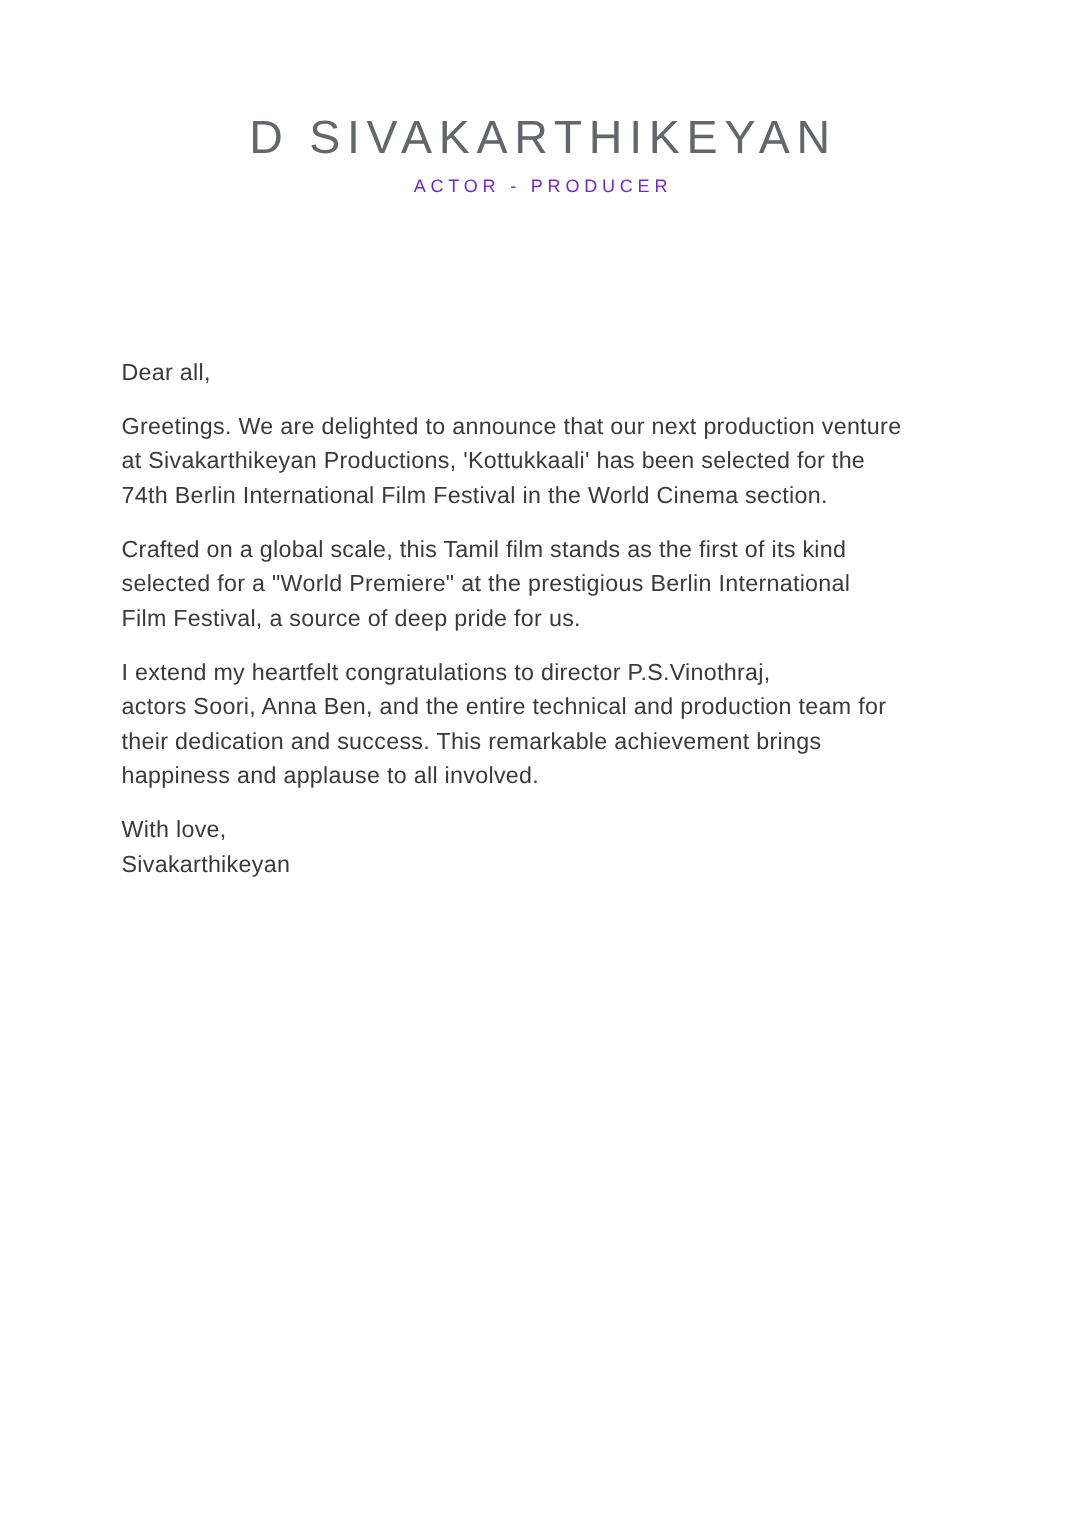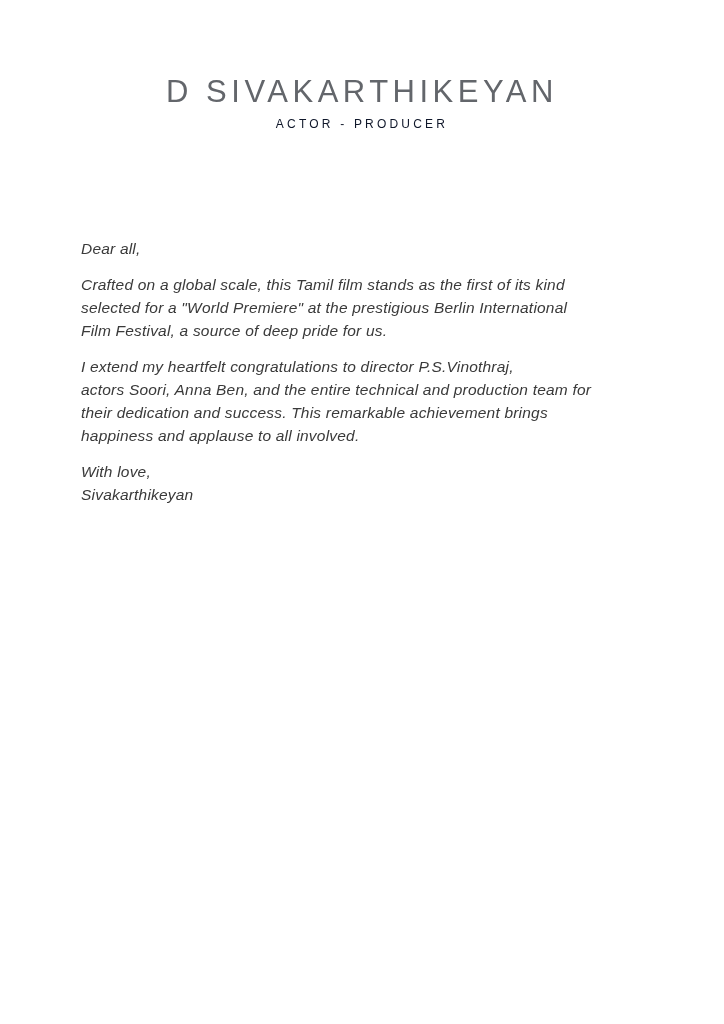--- a/index.html
+++ b/index.html
@@ -25,31 +25,30 @@
     letter-spacing: 4.5px;
     font-weight: 400;
     color: #63666b;
     white-space: nowrap;
   }
   .letterhead-role {
     margin-top: 7px;
     font-size: 12px;
     letter-spacing: 3.2px;
     font-weight: 400;
-    color: #0f172a;
+    color: #6d28d9;
     white-space: nowrap;
   }
   .letter-body {
     margin: 0 60px 0 81px;
     padding-top: 106px;
     color: #3a3a3a;
     font-size: 15.5px;
     line-height: 23px;
     letter-spacing: 0.2px;
-    font-style: italic;
   }
   .salutation {
     margin: 0 0 13px 0;
     white-space: pre-line;
   }
   .paragraph {
     margin: 0 0 13px 0;
     white-space: pre-line;
   }
   .closing {
@@ -63,20 +62,23 @@
 <div class="page">
 
   <div class="letterhead">
     <div class="letterhead-name">D SIVAKARTHIKEYAN</div>
     <div class="letterhead-role">ACTOR - PRODUCER</div>
   </div>
 
   <div class="letter-body">
     <p class="salutation">Dear all,</p>
 
+    <p class="paragraph">Greetings. We are delighted to announce that our next production venture
+at Sivakarthikeyan Productions, 'Kottukkaali' has been selected for the
+74th Berlin International Film Festival in the World Cinema section.</p>
 
     <p class="paragraph">Crafted on a global scale, this Tamil film stands as the first of its kind
 selected for a "World Premiere" at the prestigious Berlin International
 Film Festival, a source of deep pride for us.</p>
 
     <p class="paragraph">I extend my heartfelt congratulations to director P.S.Vinothraj,
 actors Soori, Anna Ben, and the entire technical and production team for
 their dedication and success. This remarkable achievement brings
 happiness and applause to all involved.</p>
 

